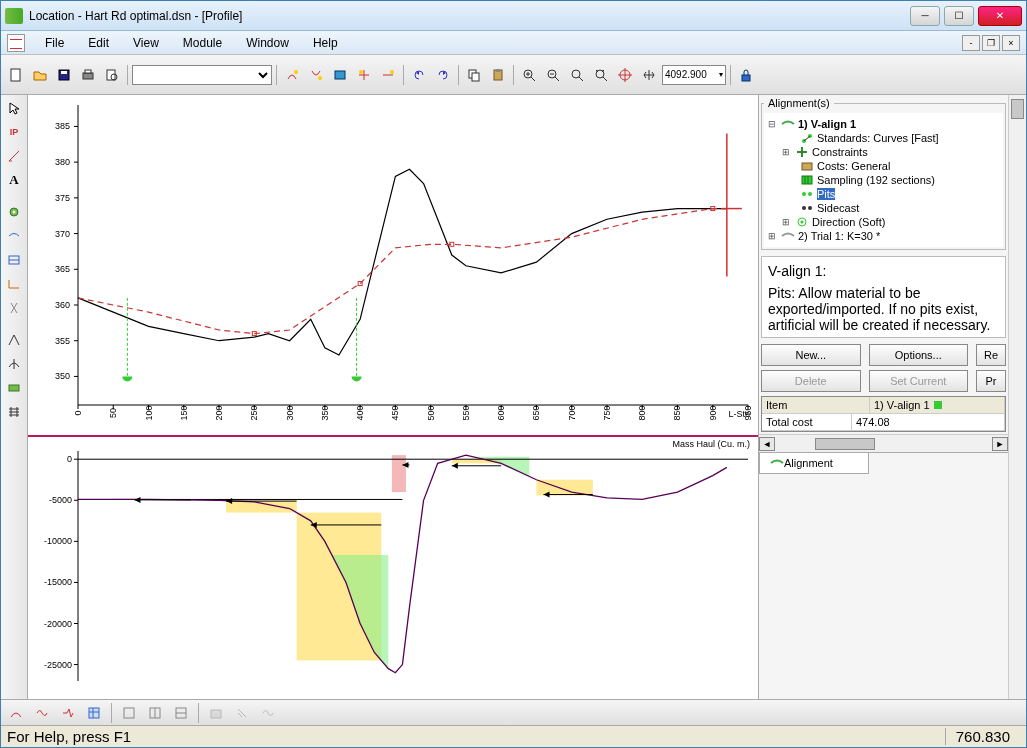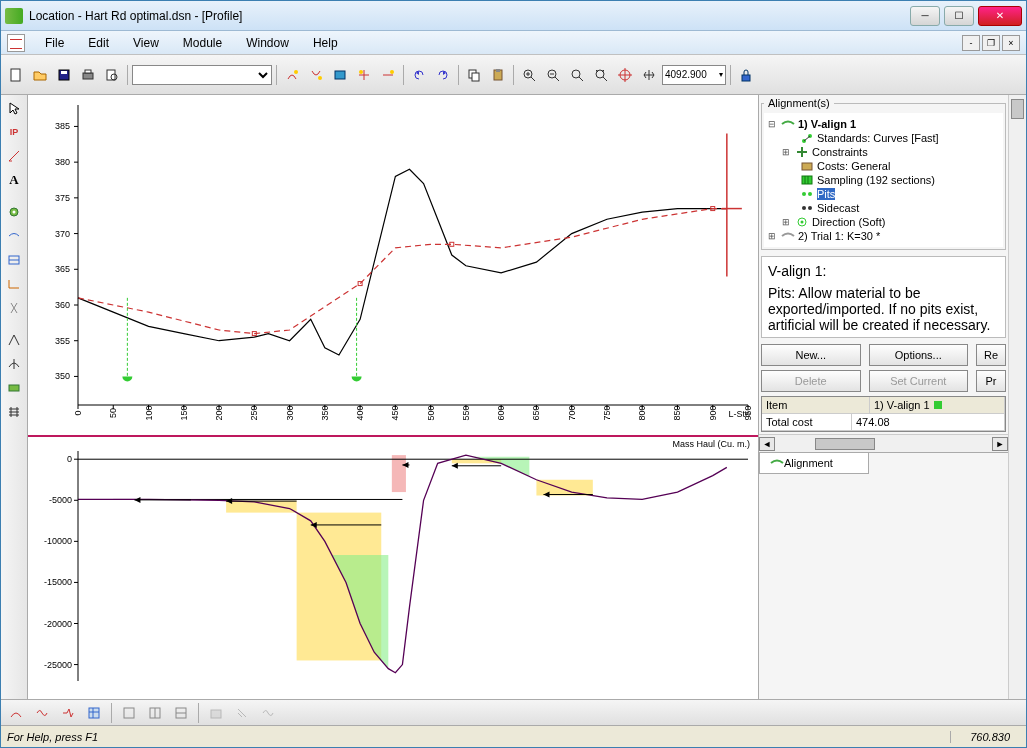--- a/index.html
+++ b/index.html
@@ -52,21 +52,21 @@
 .btn-row { display: flex; gap: 8px; padding: 2px; }
 .btn-row button { flex:1; height: 22px; font-size: 11px; border: 1px solid #888; background: linear-gradient(#fefefe, #e3e3e3); }
 .btn-row button:disabled { color: #999; }
 .table-area { border: 1px solid #888; margin: 2px; font-size: 11px; background: #fff; }
 .table-area .row { display:flex; border-bottom: 1px solid #ccc; }
 .table-area .cell { padding: 2px 4px; border-right: 1px solid #ccc; }
 .tab-bar { display:flex; border-top:1px solid #aaa; }
 .tab { padding: 4px 10px; background: #fff; border: 1px solid #aaa; border-top:none; font-size:11px; display:flex; align-items:flex-start; width: 110px; }
 
 .bottom-toolbar { height: 26px; background: linear-gradient(#f5f5f5, #e0e0e0); border-top: 1px solid #aaa; display:flex; align-items:center; padding:0 4px; gap:4px; }
-.statusbar { height: 22px; background: #ece9d8; border-top: 1px solid #aaa; display:flex; align-items:center; padding: 0 6px; font-size: 11px; font-style: italic; }
+.statusbar { height: 22px; background: #ece9d8; border-top: 1px solid #aaa; display:flex; align-items:center; padding: 0 6px; font-size: 15px; }
 .statusbar .status-msg { flex: 1; }
 .statusbar .status-cell { border-left: 1px solid #aaa; padding: 0 10px; min-width: 70px; text-align: right; }
 
 svg { display:block; }
 .tick-label { font-size: 9px; }
 .scrollbar-v { width: 18px; background: #f0f0f0; border-left:1px solid #ccc; position: relative; }
 .scrollbar-v .thumb { position:absolute; left:2px; right:2px; top:4px; height:20px; background: #c8c8c8; border:1px solid #888; }
 .scrollbar-h { height: 18px; background: #f0f0f0; border-top:1px solid #ccc; display:flex; align-items:center; }
 .scrollbar-h .thumb { width: 60px; height: 12px; background: #c8c8c8; border:1px solid #888; margin-left: 40px; }
 .scrollbar-h .arrow { width:16px; height:14px; border:1px solid #888; background:#e8e8e8; display:flex; align-items:center; justify-content:center; font-size:9px; }

